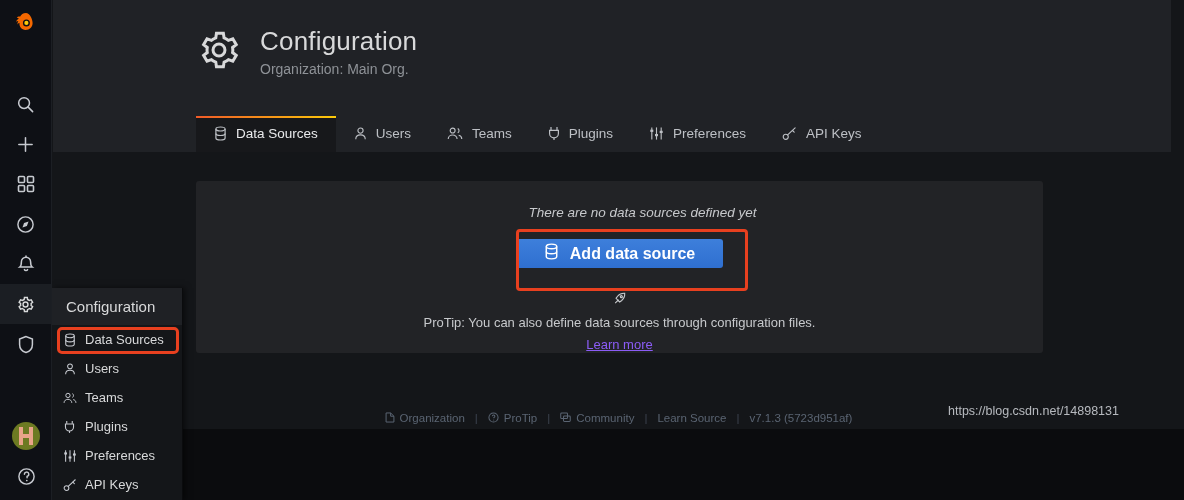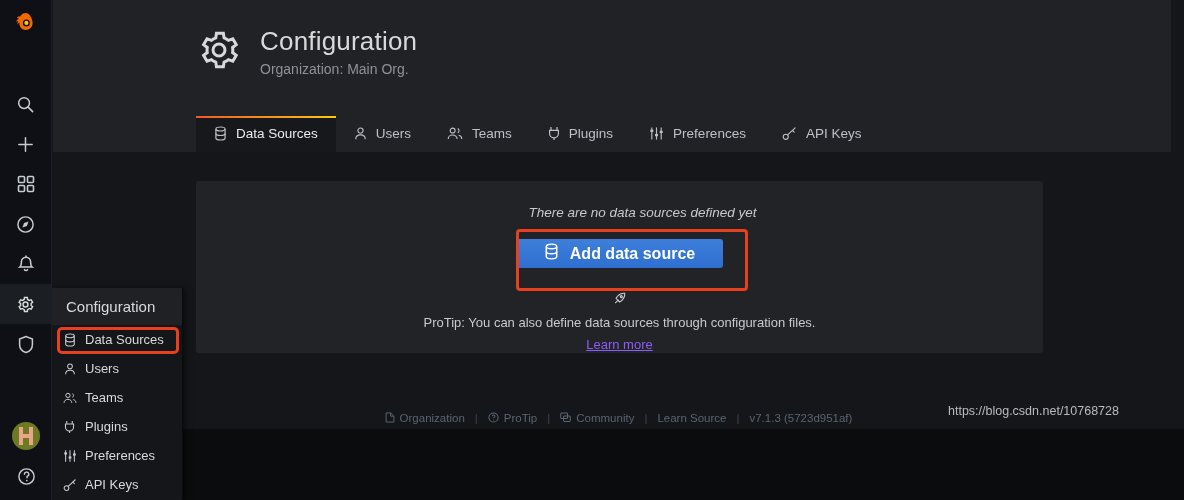--- a/index.html
+++ b/index.html
@@ -471,17 +471,17 @@
     </span>
     <span class="sep">|</span>
     <span class="f-item">
       <span>Learn Source</span>
     </span>
     <span class="sep">|</span>
     <span class="f-item">v7.1.3 (5723d951af)</span>
   </div>
 
   <div id="statusbar">
-    <span class="a">https://blog.csdn.net/10768728</span>
+    <span class="a">https://blog.csdn.net/14898131</span>
     <span class="b">https://blog.csdn.net/107687128</span>
   </div>
 
 </div>
 
 </body></html>

